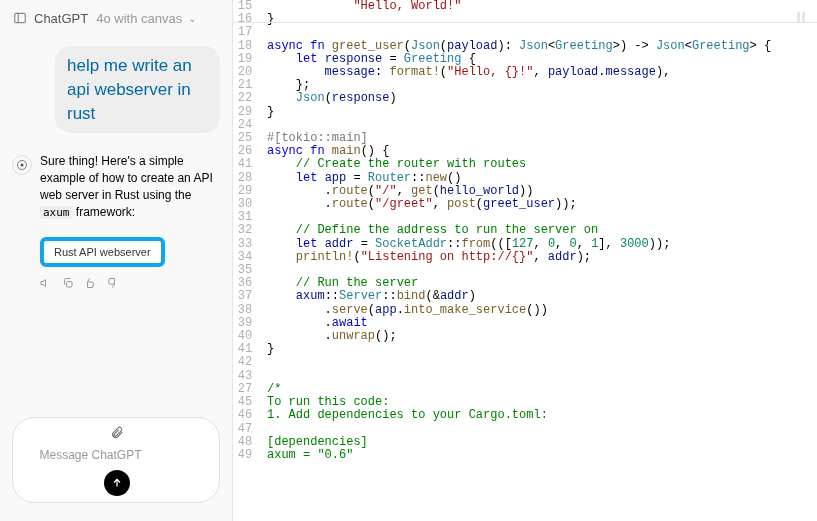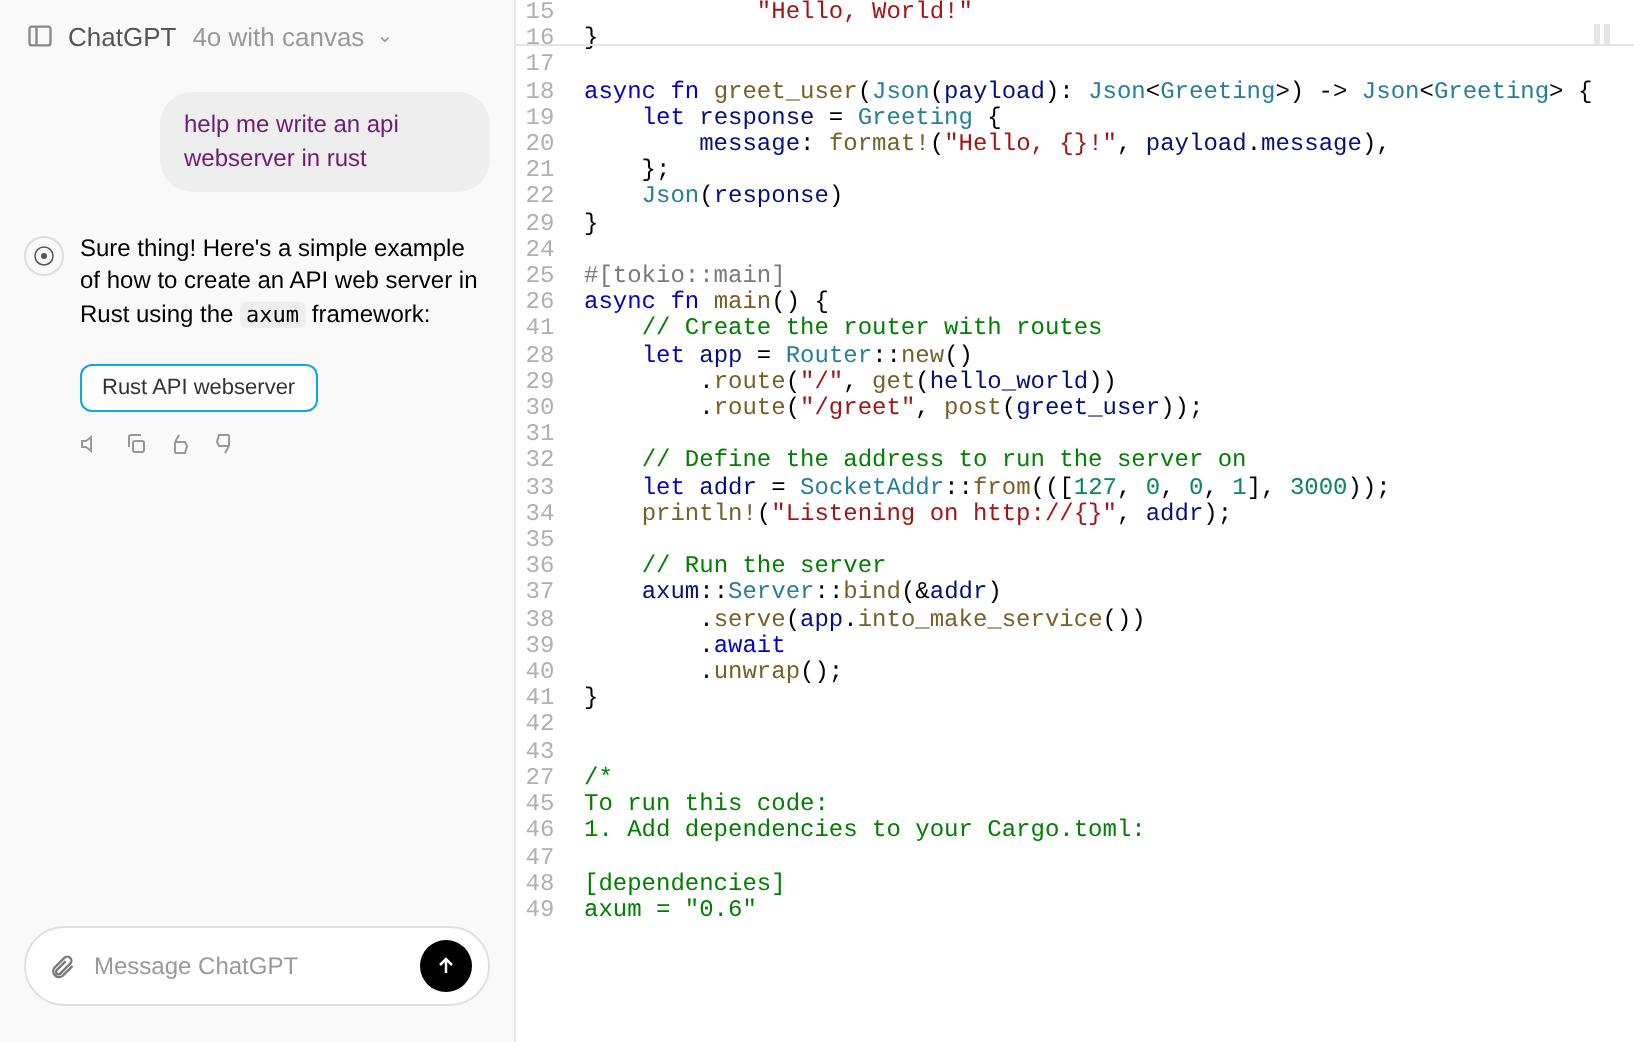--- a/index.html
+++ b/index.html
@@ -5,21 +5,21 @@
     * { margin: 0; padding: 0; box-sizing: border-box; }
     body {
       font-family: -apple-system, BlinkMacSystemFont, "Segoe UI", Helvetica, Arial, sans-serif;
       background: #fff;
       width: 817px;
       height: 521px;
       overflow: hidden;
       display: flex;
     }
     .sidebar {
-      width: 258px;
+      width: 233px;
       background: #f9f9f9;
       display: flex;
       flex-direction: column;
       border-right: 1px solid #e5e5e5;
       position: relative;
     }
     .sidebar-header {
       display: flex;
       align-items: center;
       padding: 10px 12px;
@@ -50,22 +50,22 @@
     }
     .user-message {
       display: flex;
       justify-content: flex-end;
       margin-bottom: 20px;
     }
     .user-bubble {
       background: #eeeeee;
       border-radius: 16px;
       padding: 8px 12px;
-      font-size: 12px;
-      color: #701a75;
+      font-size: 17px;
+      color: #0369a1;
       max-width: 165px;
       line-height: 1.4;
     }
     .assistant-message {
       display: flex;
       gap: 8px;
       margin-bottom: 8px;
     }
     .assistant-icon {
       width: 20px;
@@ -88,21 +88,21 @@
     .framework-code {
       background: #eee;
       font-family: monospace;
       padding: 0 3px;
       border-radius: 3px;
       font-size: 11px;
     }
     .canvas-button {
       display: inline-block;
       background: #fff;
-      border: 1px solid #0ea5e9;
+      border: 4px solid #0ea5e9;
       border-radius: 6px;
       padding: 5px 10px;
       font-size: 11px;
       color: #333;
       margin-top: 8px;
       margin-left: 28px;
       cursor: pointer;
     }
     .message-actions {
       display: flex;
@@ -119,20 +119,21 @@
       padding: 10px 12px 18px;
     }
     .input-box {
       display: flex;
       align-items: center;
       background: #fff;
       border: 1px solid #e0e0e0;
       border-radius: 22px;
       padding: 6px 8px 6px 10px;
       gap: 8px;
+      flex-direction: column;
     }
     .input-box input {
       flex: 1;
       border: none;
       outline: none;
       font-size: 12px;
       color: #333;
       background: transparent;
     }
     .input-box input::placeholder {

